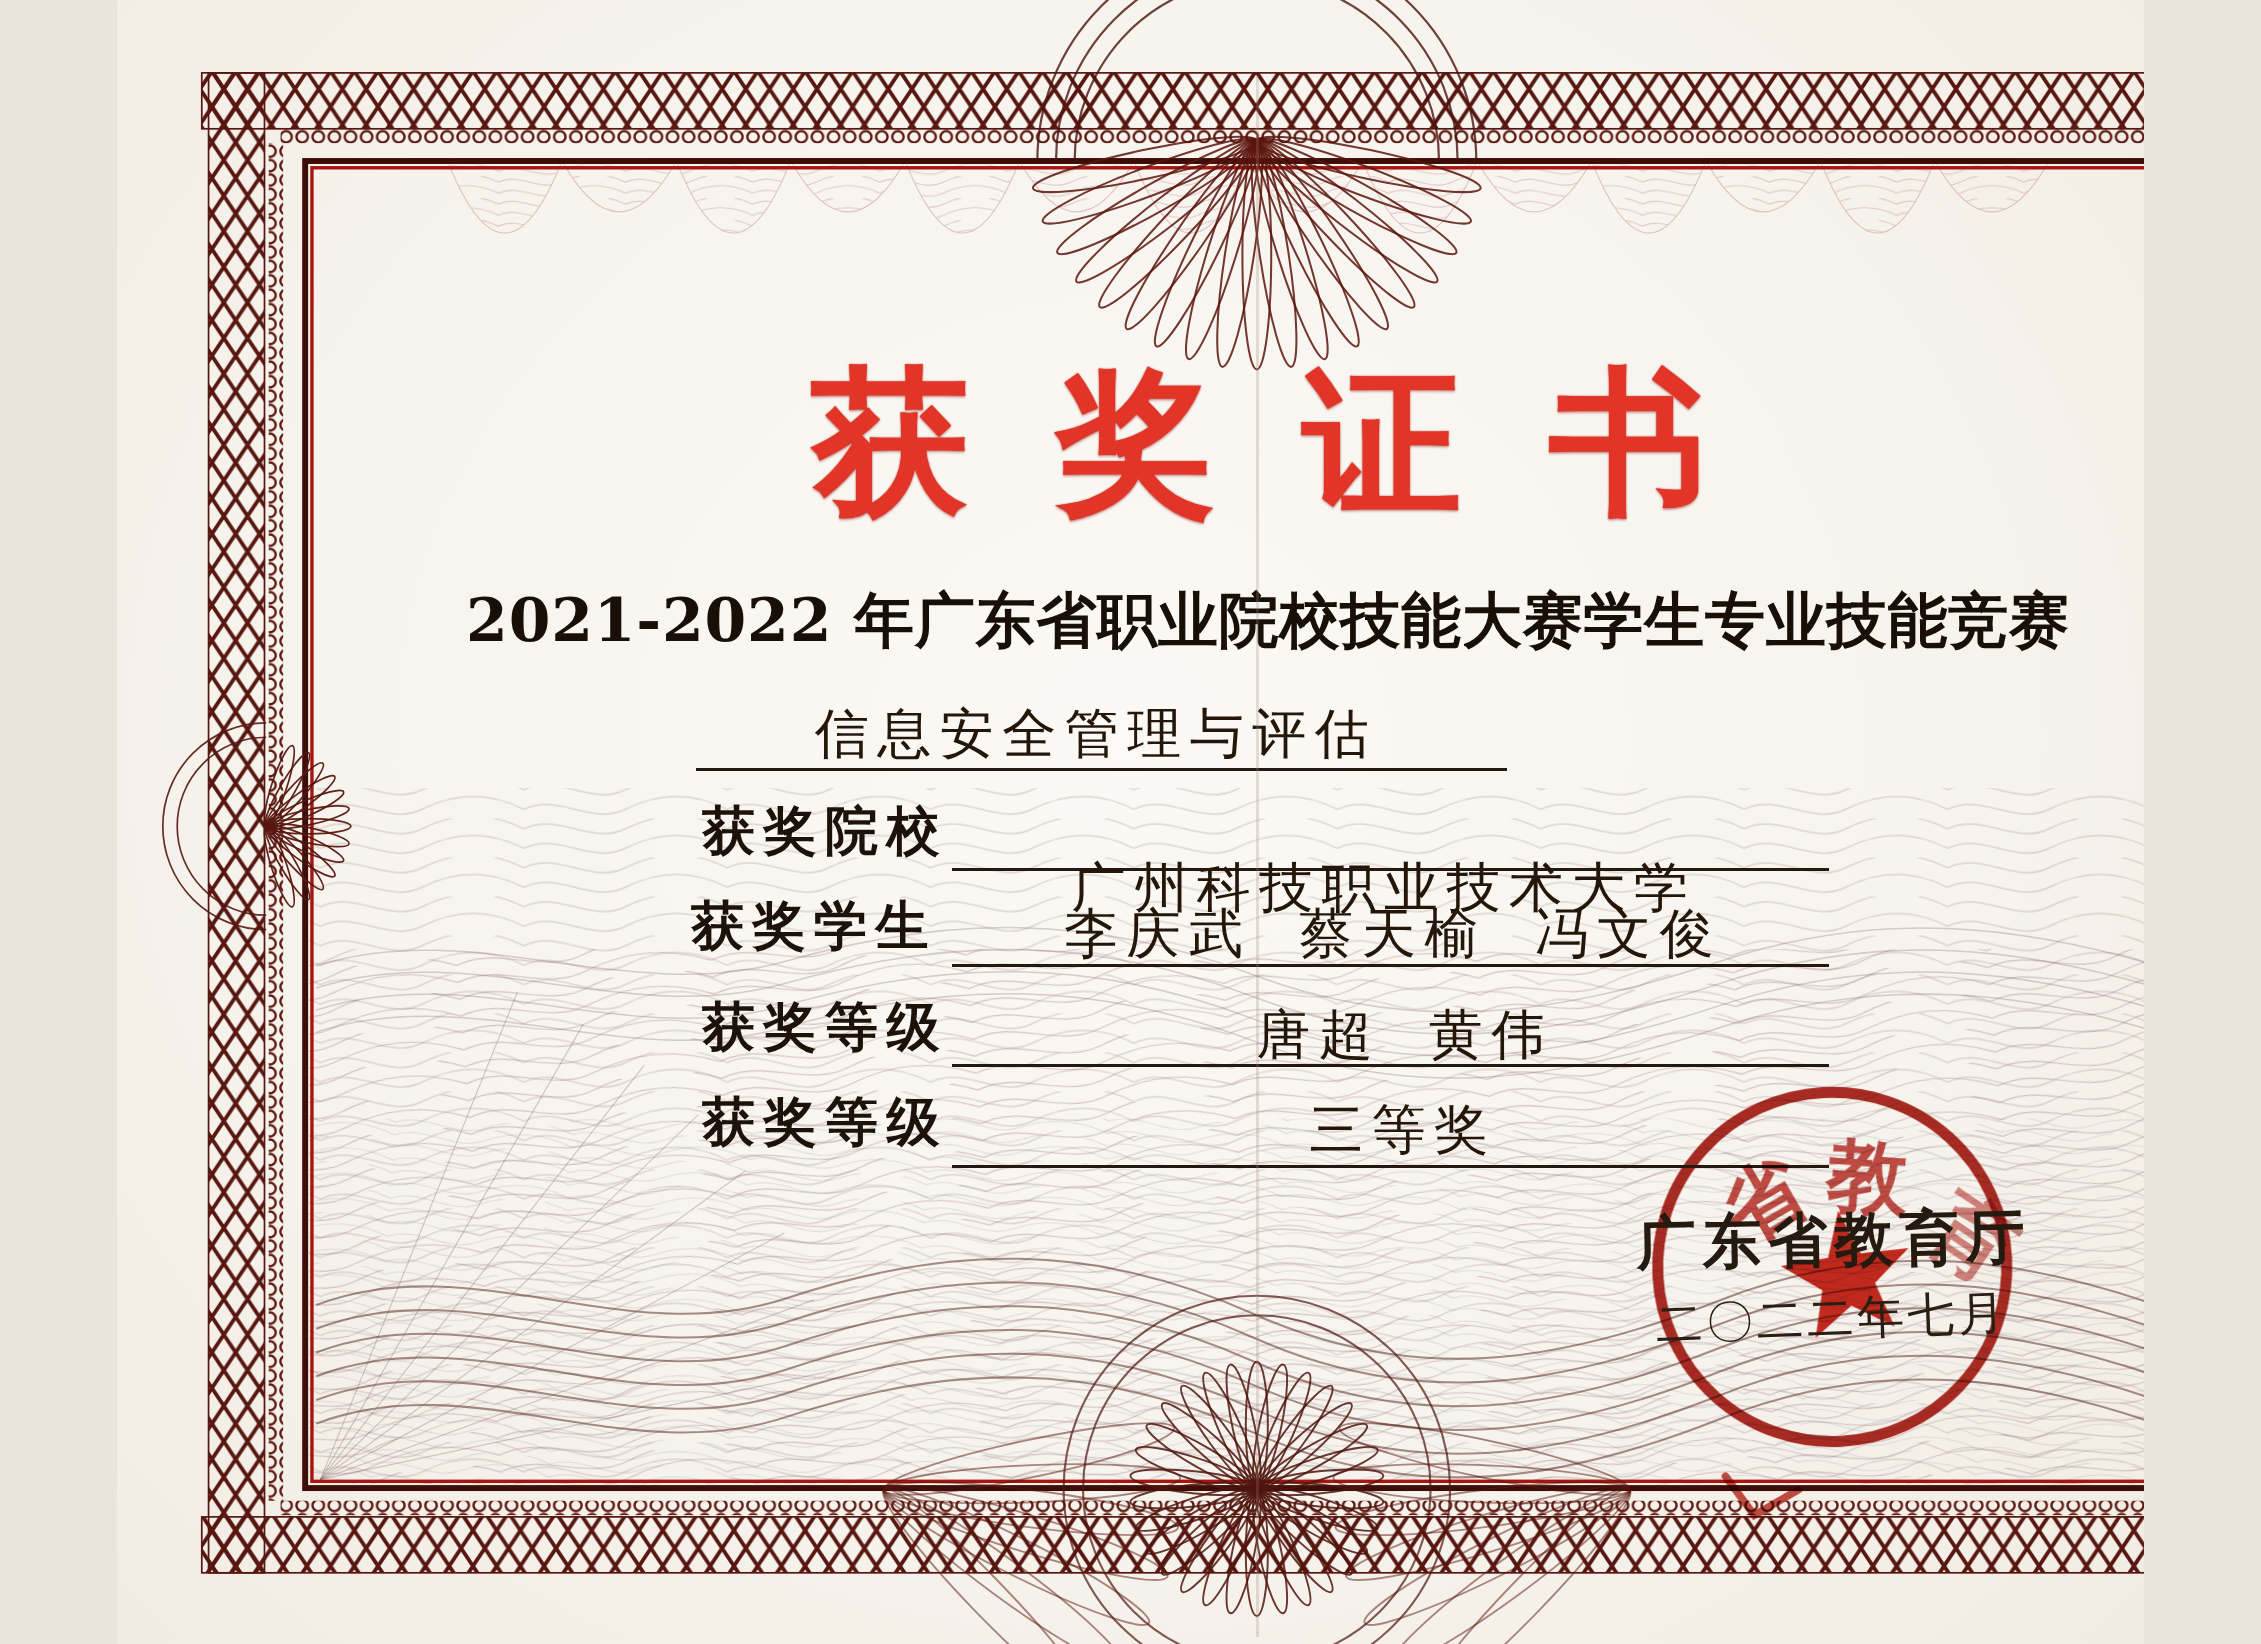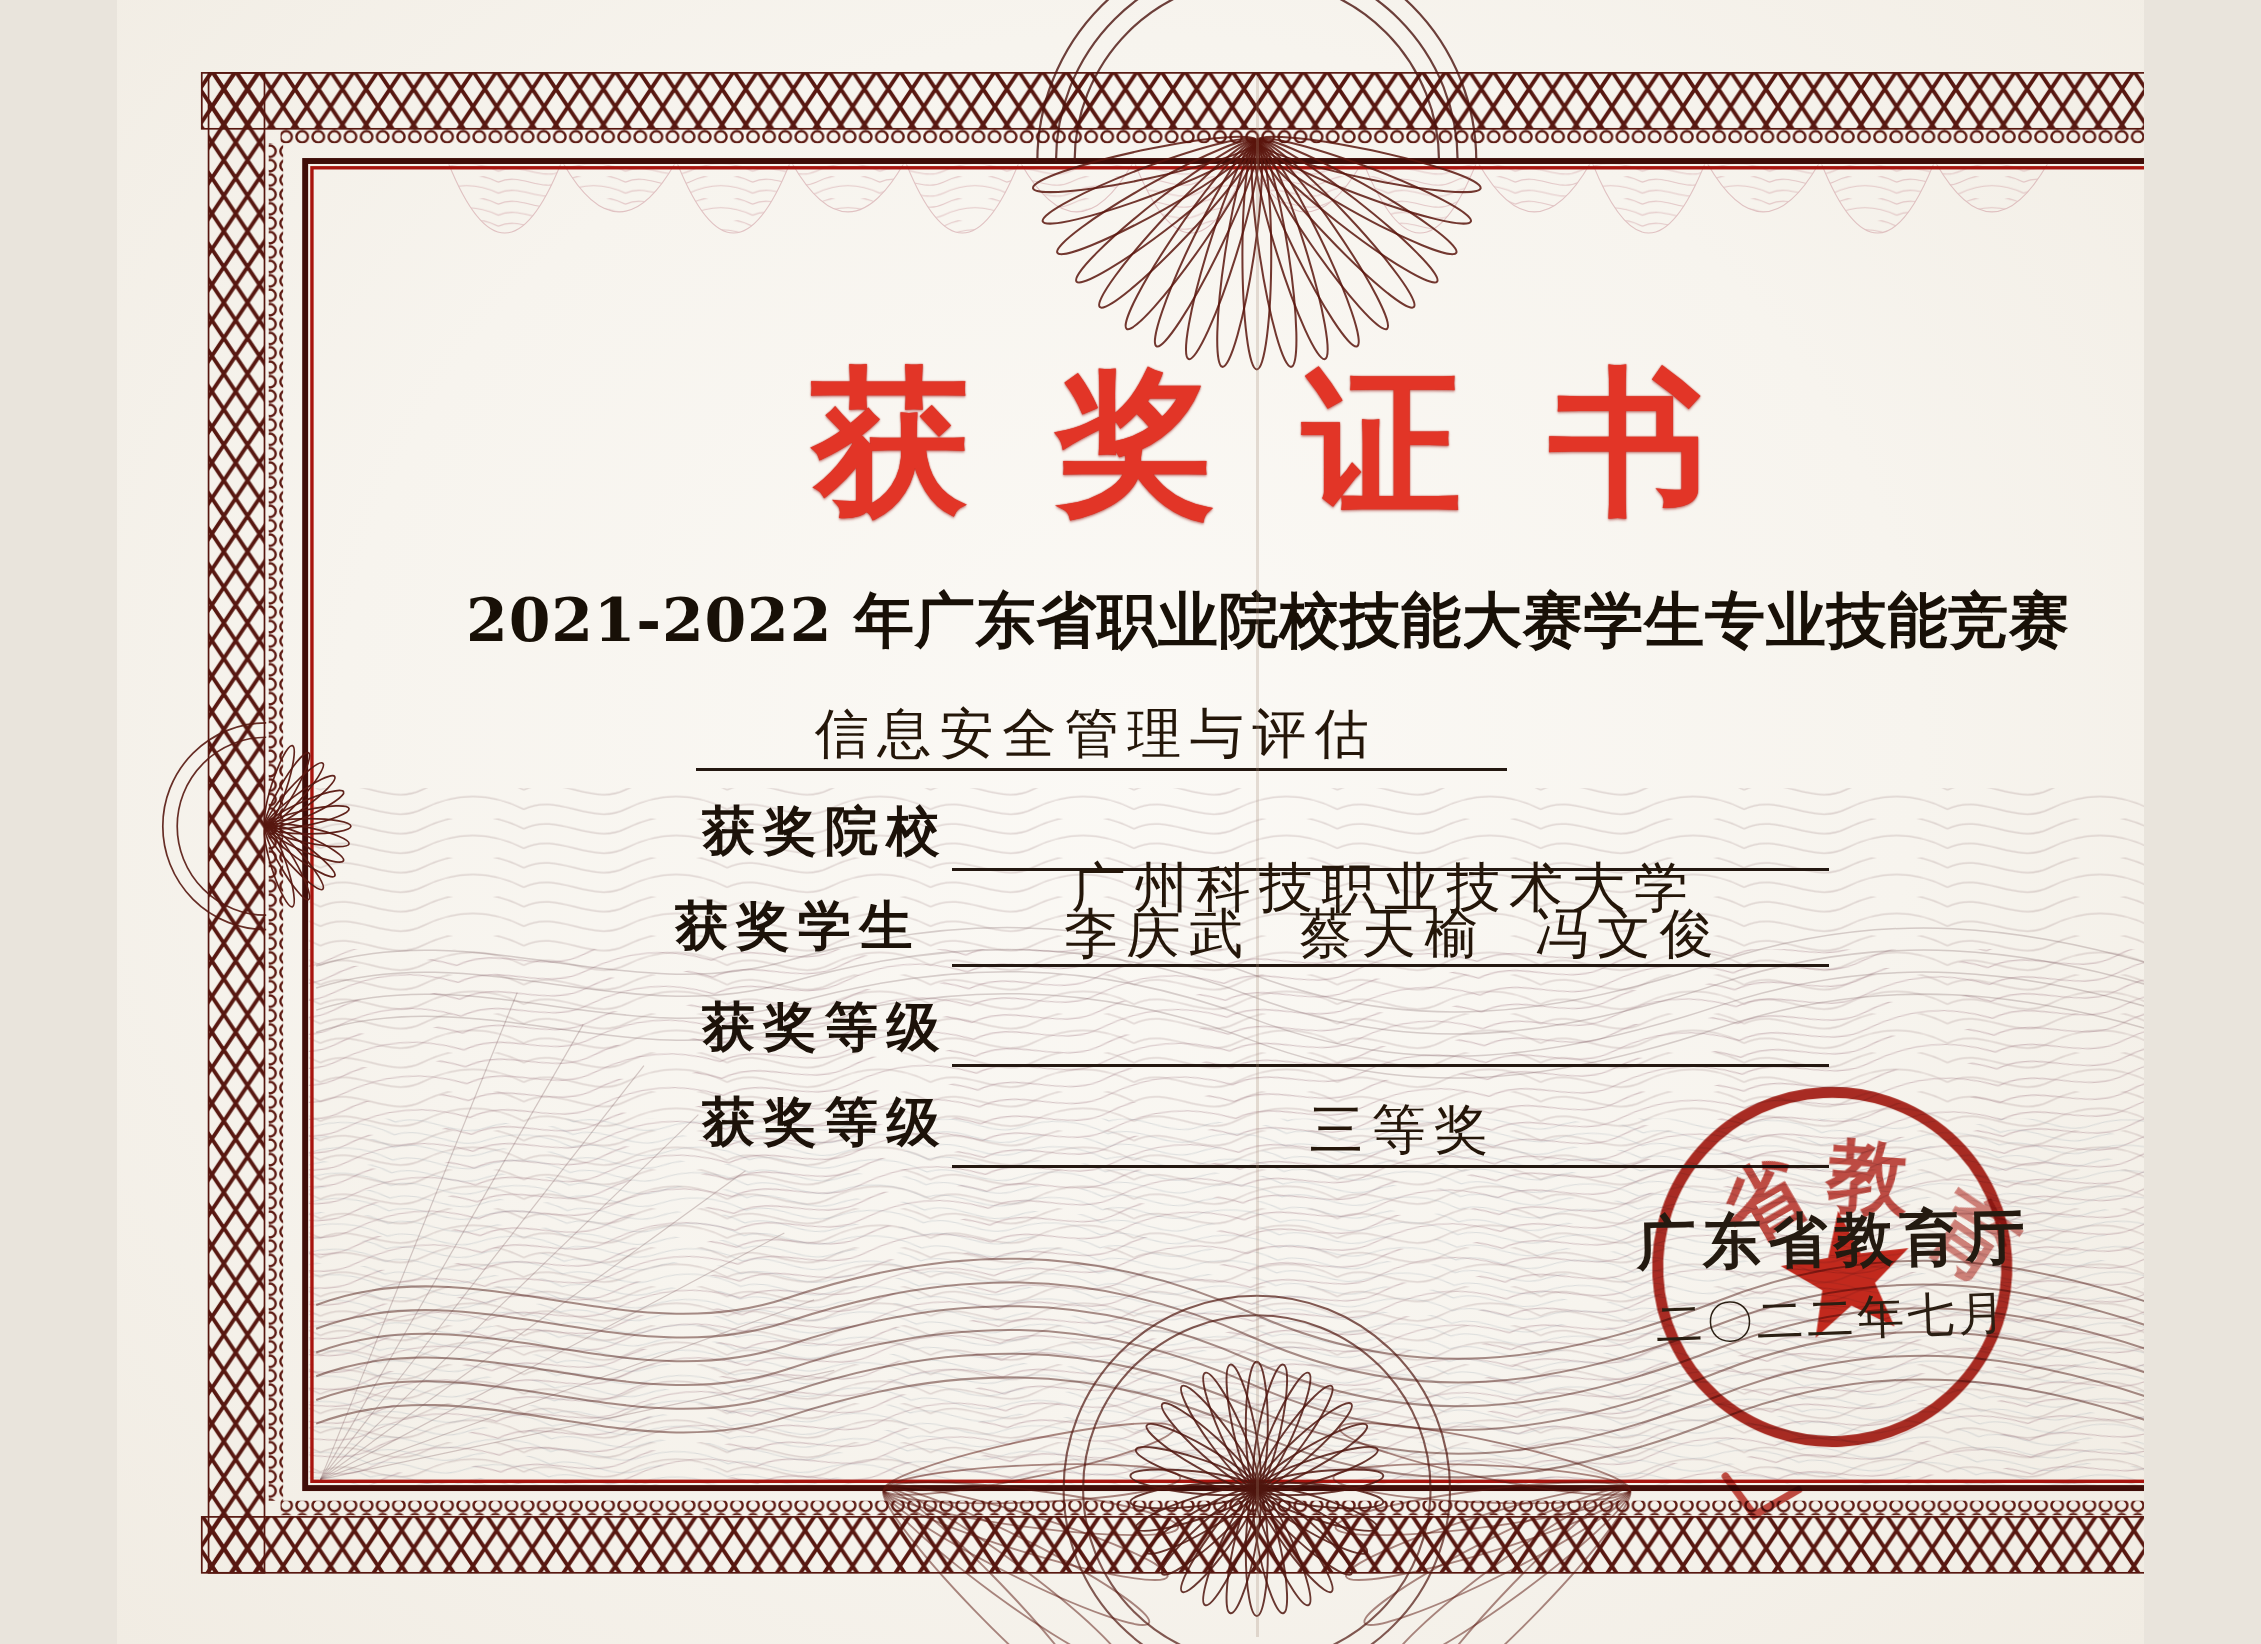--- a/index.html
+++ b/index.html
@@ -219,25 +219,26 @@
 
   <div class="txt subtitle center" style="left:1151px;top:621px;">2021-2022 年广东省职业院校技能大赛学生专业技能竞赛</div>
 
   <div class="txt value center" style="left:979px;top:734px;">信息安全管理与评估</div>
   <div class="underline" style="left:579px;top:768px;width:811px;"></div>
 
   <div class="txt label vmid" style="left:585px;top:832px;">获奖院校</div>
   <div class="txt value center" style="left:1267px;top:888px;">广州科技职业技术大学</div>
   <div class="underline" style="left:835px;top:868px;width:877px;"></div>
 
-  <div class="txt label vmid" style="left:558px;top:927px;">获奖学生</div>
+  <div class="txt label vmid" style="left:574px;top:927px;">获奖学生</div>
   <div class="txt value center" style="left:1276px;top:934px;">李庆武 蔡天榆 冯文俊</div>
   <div class="underline" style="left:835px;top:964px;width:877px;"></div>
 
   <div class="txt label vmid" style="left:585px;top:1028px;">获奖等级</div>
+  <div class="txt value center" style="left:1288px;top:1035px;">唐超 黄伟</div>
   <div class="underline" style="left:835px;top:1064px;width:877px;"></div>
 
   <div class="txt label vmid" style="left:585px;top:1123px;font-family:Liberation Serif, serif;">获奖等级</div>
   <div class="txt value center" style="left:1286px;top:1130px;">三等奖</div>
   <div class="underline" style="left:835px;top:1165px;width:877px;"></div>
 
   <div class="txt issuer center" style="left:1717px;top:1241px;transform:translate(-50%,-50%) rotate(-1deg);">广东省教育厅</div>
   <div class="txt date center" style="left:1715px;top:1319px;transform:translate(-50%,-50%) rotate(-2deg);">二〇二二年七月</div>
 
   <div class="sealchar" style="left:1606px;top:1148px;transform:rotate(-30deg);">省</div>

